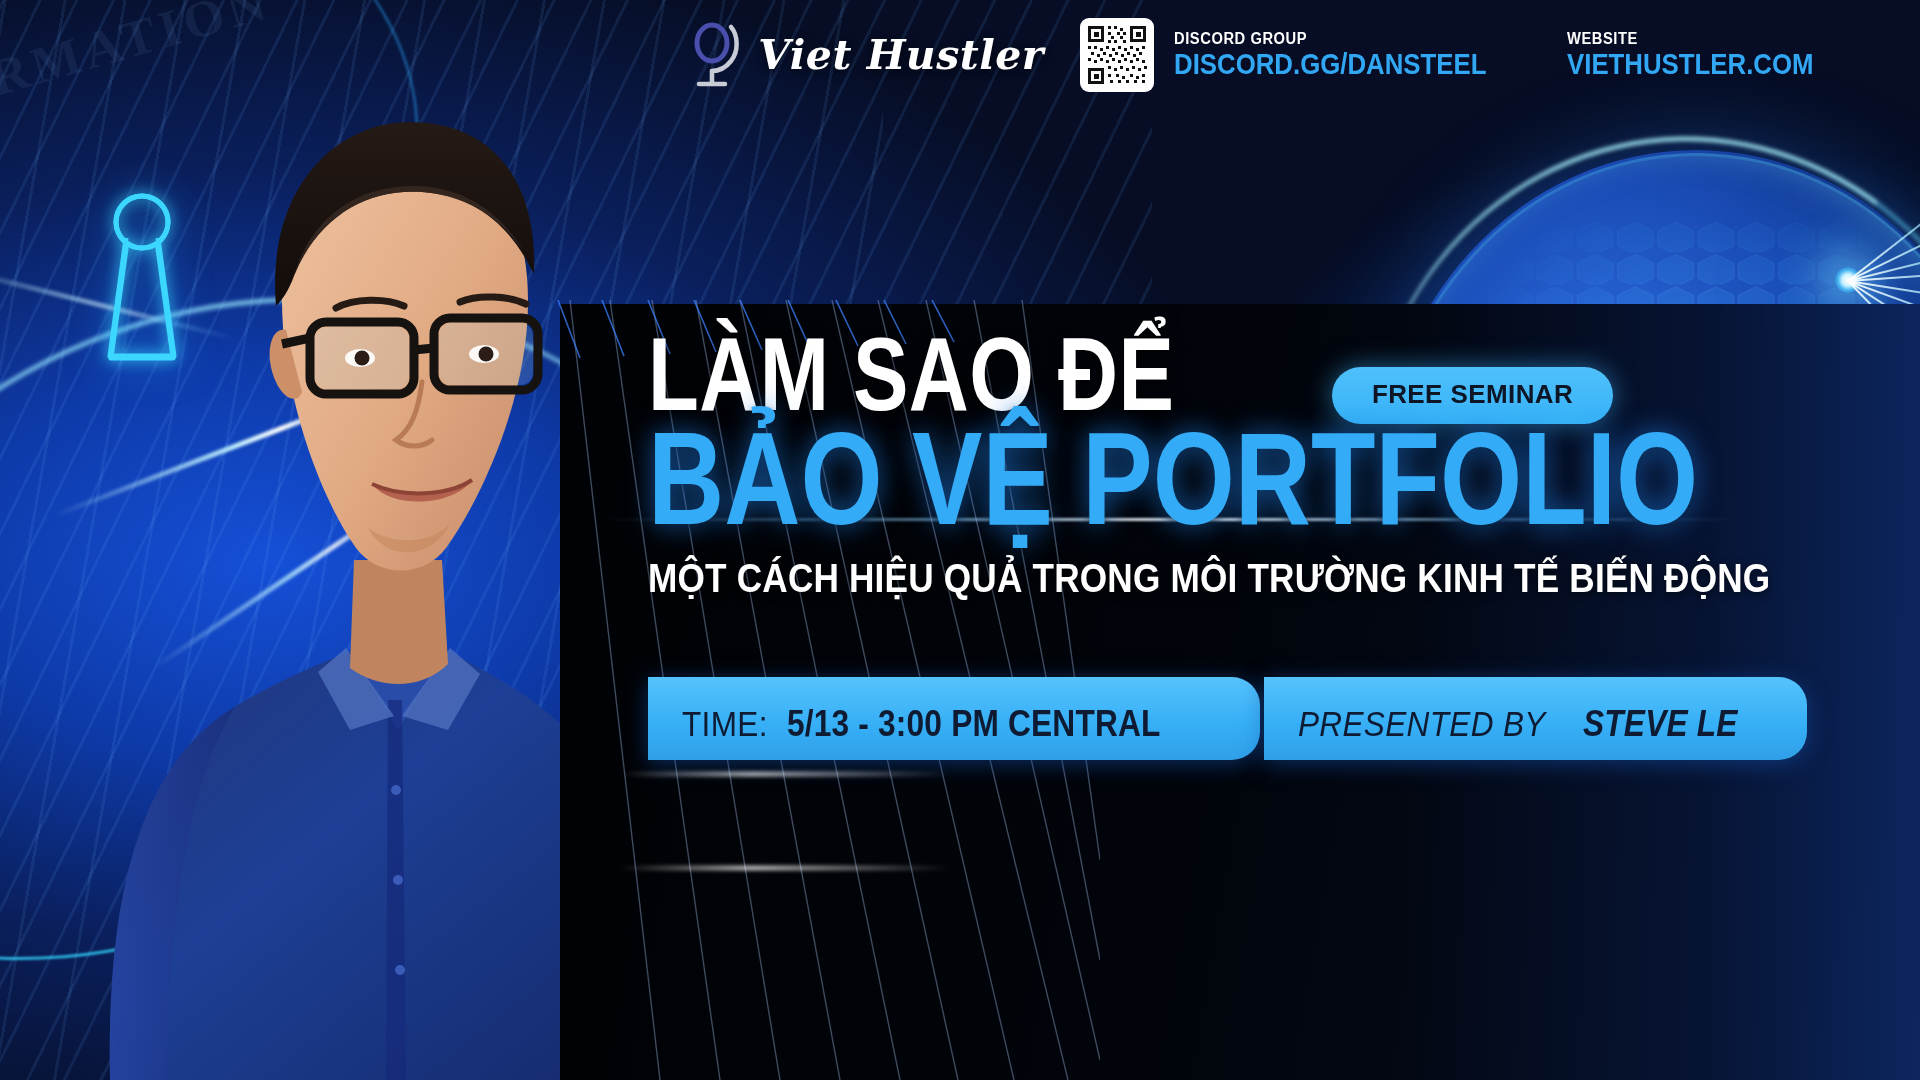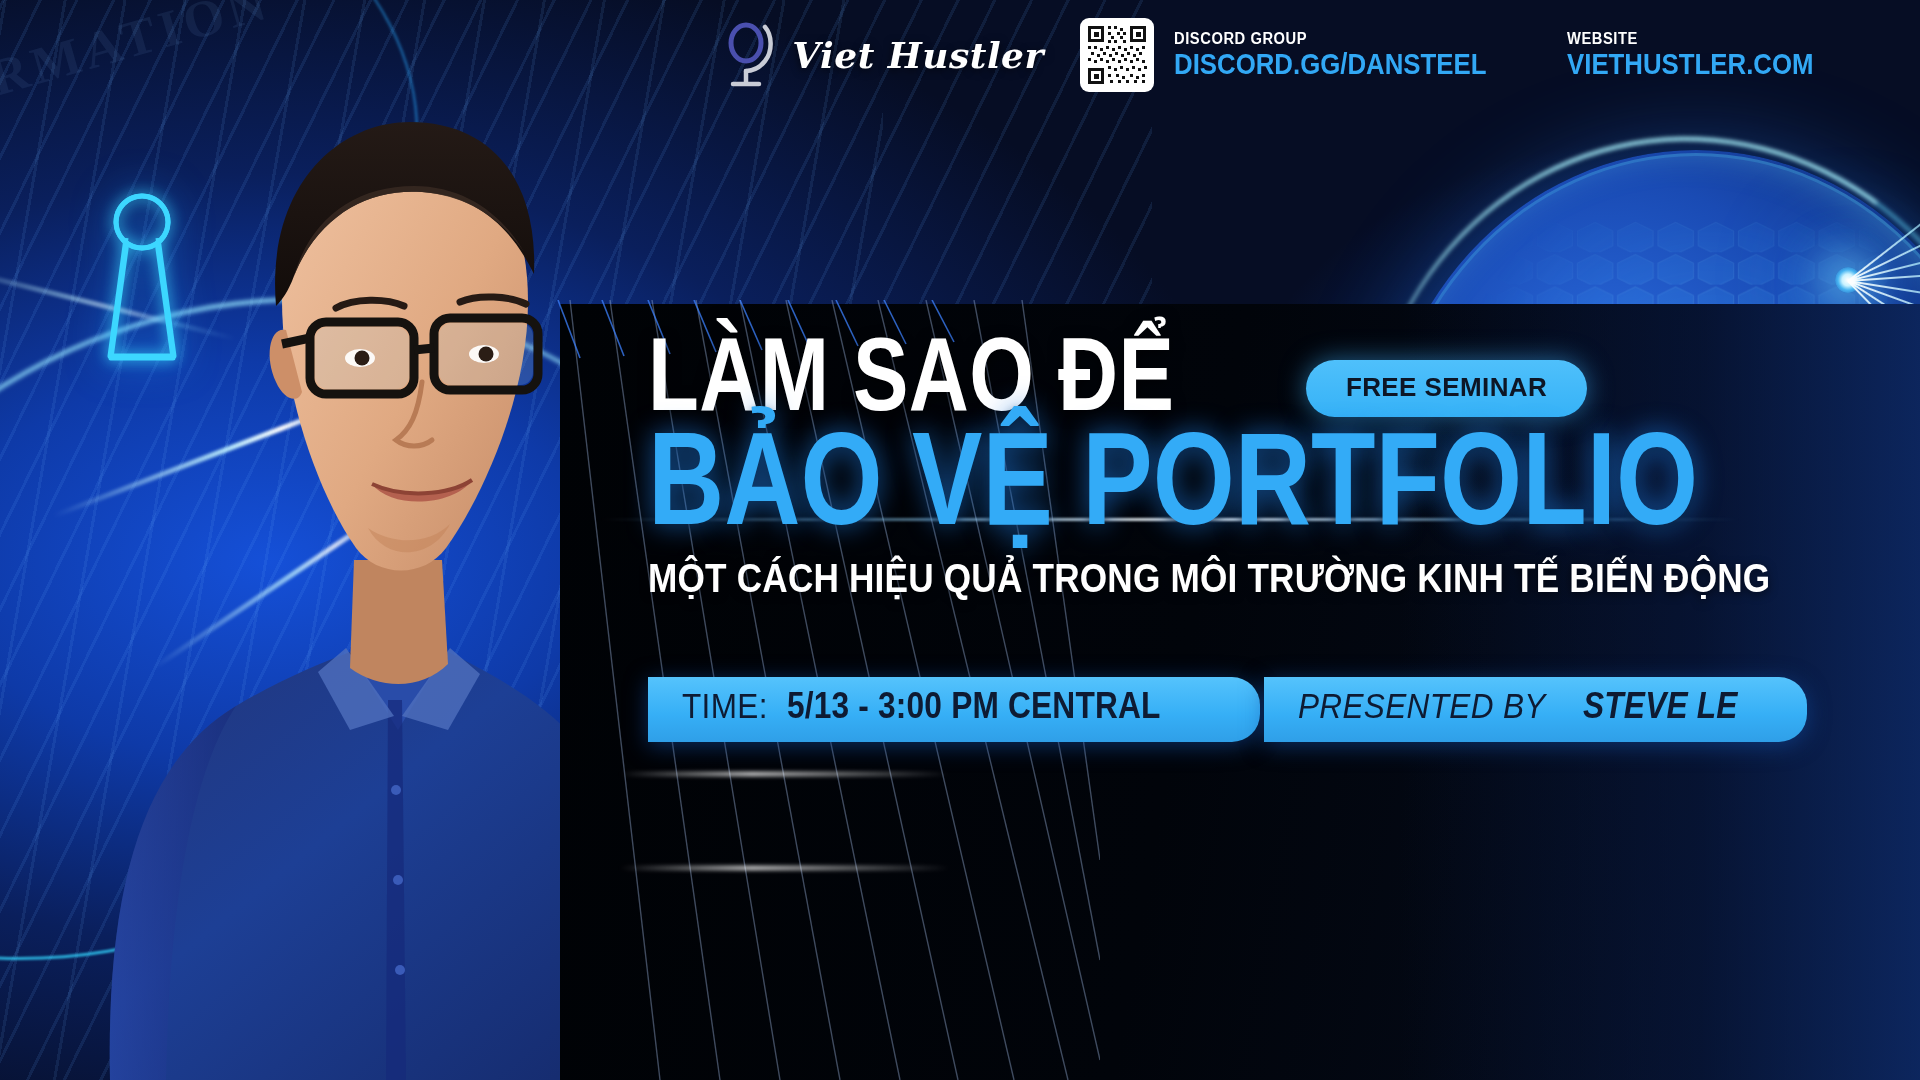--- a/index.html
+++ b/index.html
@@ -176,21 +176,21 @@
     display:flex; align-items:center; justify-content:flex-end;
     padding-right:36px;
     z-index:30;
   }
   .brand { display:flex; align-items:center; gap:14px; margin-right:36px; }
   .mic-logo { width:54px; height:68px; }
   .mic-logo svg { width:100%; height:100%; }
   .brand-name {
     font-family:"DejaVu Serif", serif;
     font-style:italic; font-weight:bold;
-    font-size:36px; color:#ffffff;
+    font-size:41px; color:#ffffff;
     letter-spacing:.5px;
     text-shadow:0 2px 8px rgba(0,0,0,.6);
   }
   .qr { width:74px; height:74px; background:#fff; border-radius:9px; padding:6px; margin-right:20px; }
   .qr svg { width:100%; height:100%; display:block; }
 
   .infoblock { margin-right:30px; }
   .info-label {
     font-size:16px; font-weight:bold; color:#ffffff;
     letter-spacing:.6px; line-height:1.1;
@@ -199,21 +199,21 @@
   .info-value {
     font-size:30px; font-weight:bold; color:#32a8f5;
     letter-spacing:0px; line-height:1.05;
     transform:scaleX(.86); transform-origin:left center;
     white-space:nowrap;
   }
 
   
   .content { position:absolute; left:648px; top:318px; width:1250px; z-index:25; }
 
-  .headline-row { display:flex; align-items:center; }
+  .headline-row { display:flex; align-items:flex-end; gap:26px; }
 
   .h-line1 {
     font-size:104px; font-weight:bold; color:#ffffff;
     letter-spacing:.5px; line-height:.94;
     transform:scaleX(.80); transform-origin:left center;
     white-space:nowrap;
     text-shadow:0 3px 16px rgba(0,0,0,.7);
     margin-top:8px;
   }
   .badge {
@@ -243,21 +243,21 @@
     white-space:nowrap;
     margin-top:18px;
     text-shadow:0 2px 10px rgba(0,0,0,.65);
   }
 
   .pillrow { margin-top:66px; }
   .pill {
     display:inline-flex; align-items:center;
     background:linear-gradient(180deg,#55c3fc 0%,#36aff6 58%,#2f9fe8 100%);
     border-radius:0 28px 28px 0;
-    padding:8px 48px 15px 34px;
+    padding:26px 48px 15px 34px;
     color:#0e1b33;
     white-space:nowrap;
     box-shadow:0 4px 22px rgba(20,80,170,.55);
     text-align:center;
   }
   .pill + .pill { margin-top:12px;font-style:italic; }
   .pill-label {
     font-size:35px; font-weight:normal; letter-spacing:.4px;
     transform:scaleX(.90); transform-origin:left center;
   }

